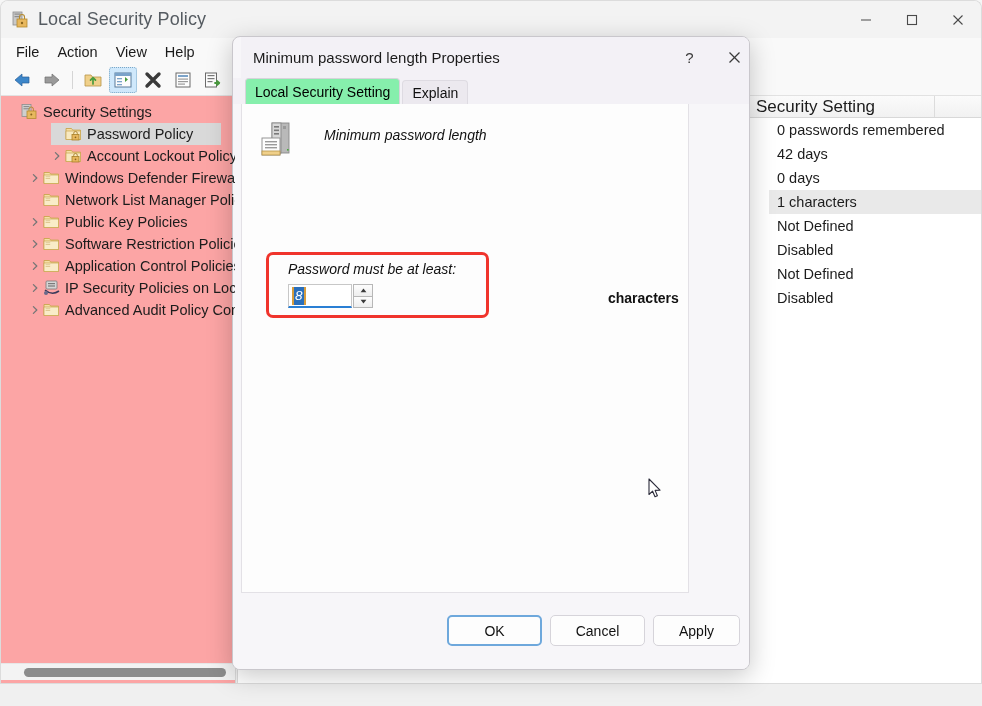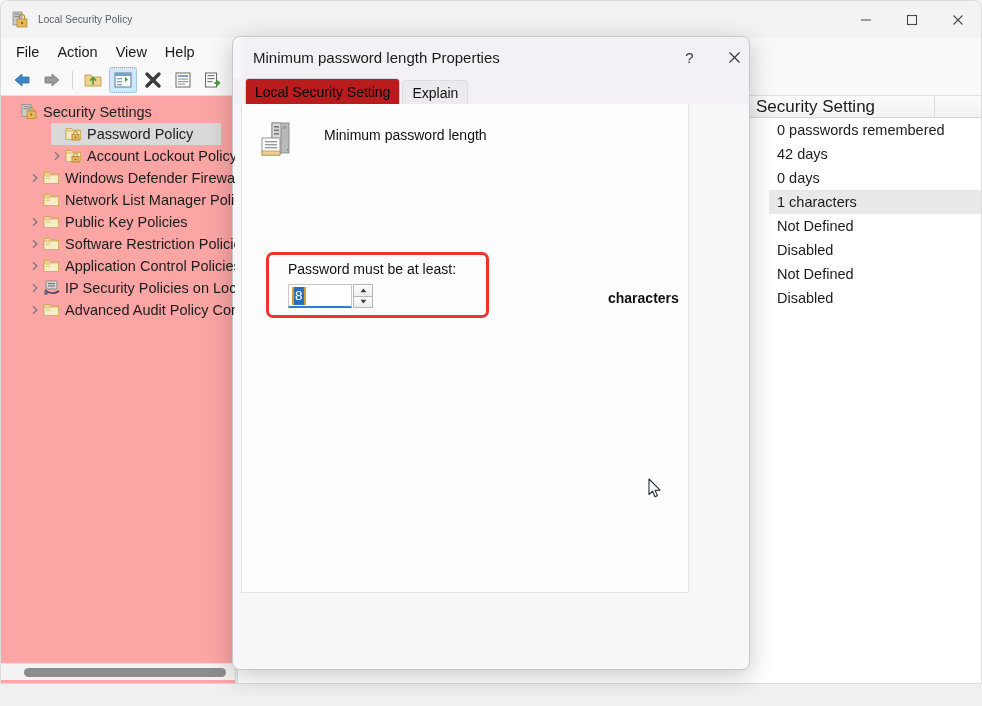--- a/index.html
+++ b/index.html
@@ -46,21 +46,21 @@
     align-items: center;
   }
   .title-icon {
     margin-left: 10px;
     width: 18px; height: 18px;
     position: relative;
     flex: none;
   }
   .title-text {
     margin-left: 9px;
-    font-size: 10px;
+    font-size: 18px;
     color: #555b61;
     letter-spacing: 0.1px;
   }
   .win-controls {
     position: absolute;
     right: 0; top: 0;
     display: flex;
     height: 37px;
   }
   .win-btn {
@@ -301,33 +301,34 @@
     font-size: 14px;
     color: #111;
     background: #ece9ef;
     border: 1px solid #dedbe2;
     border-bottom: none;
     border-radius: 4px 4px 0 0;
     margin-right: 2px;
     box-sizing: border-box;
   }
   .dlg-tab.active {
-    background: #b91c1c;
+    background: #86efac;
     border-color: #d7d4db;
     height: 26px;
     color: #000;
   }
   .dlg-body {
     position: absolute;
     left: 8px; top: 67px;
     width: 448px; height: 489px;
     background: #fdfdfd;
     border: 1px solid #e3e1e6;
     border-top: none;
     box-sizing: border-box;
+    font-style: italic;
   }
   .policy-head {
     display: flex;
     align-items: flex-start;
     padding: 16px 0 0 16px;
   }
   .policy-icon {
     width: 42px; height: 42px;
     flex: none;
     position: relative;
@@ -779,20 +780,25 @@
             <svg width="7" height="5" viewBox="0 0 7 5">
                 <path d="M3.5 4.4 L0.6 0.8 L6.4 0.8 Z" fill="#3a3a3a"></path>
               </svg>
           </div>
         </div>
       </div>
     </div>
 
     <div class="unit-label" style="position:absolute;left:375px;top:253px;font-weight:bold;">characters</div>
 
+    <div class="dlg-footer">
+      <div class="dlg-btn primary" style="left:214px; width:95px;">OK</div>
+      <div class="dlg-btn" style="left:317px; width:95px;">Cancel</div>
+      <div class="dlg-btn" style="left:420px; width:87px;">Apply</div>
+    </div>
   </div>
 
   <div class="cursor">
     <svg width="14" height="21" viewBox="0 0 14 21">
       <path d="M1 1 L1 16.5 L4.6 13.2 L7 18.8 L9.4 17.7 L7.1 12.4 L12 12.2 Z" fill="#ffffff" stroke="#2b2b3a" stroke-width="1.1" stroke-linejoin="round"></path>
     </svg>
   </div>
 </div>
 
 </body></html>

